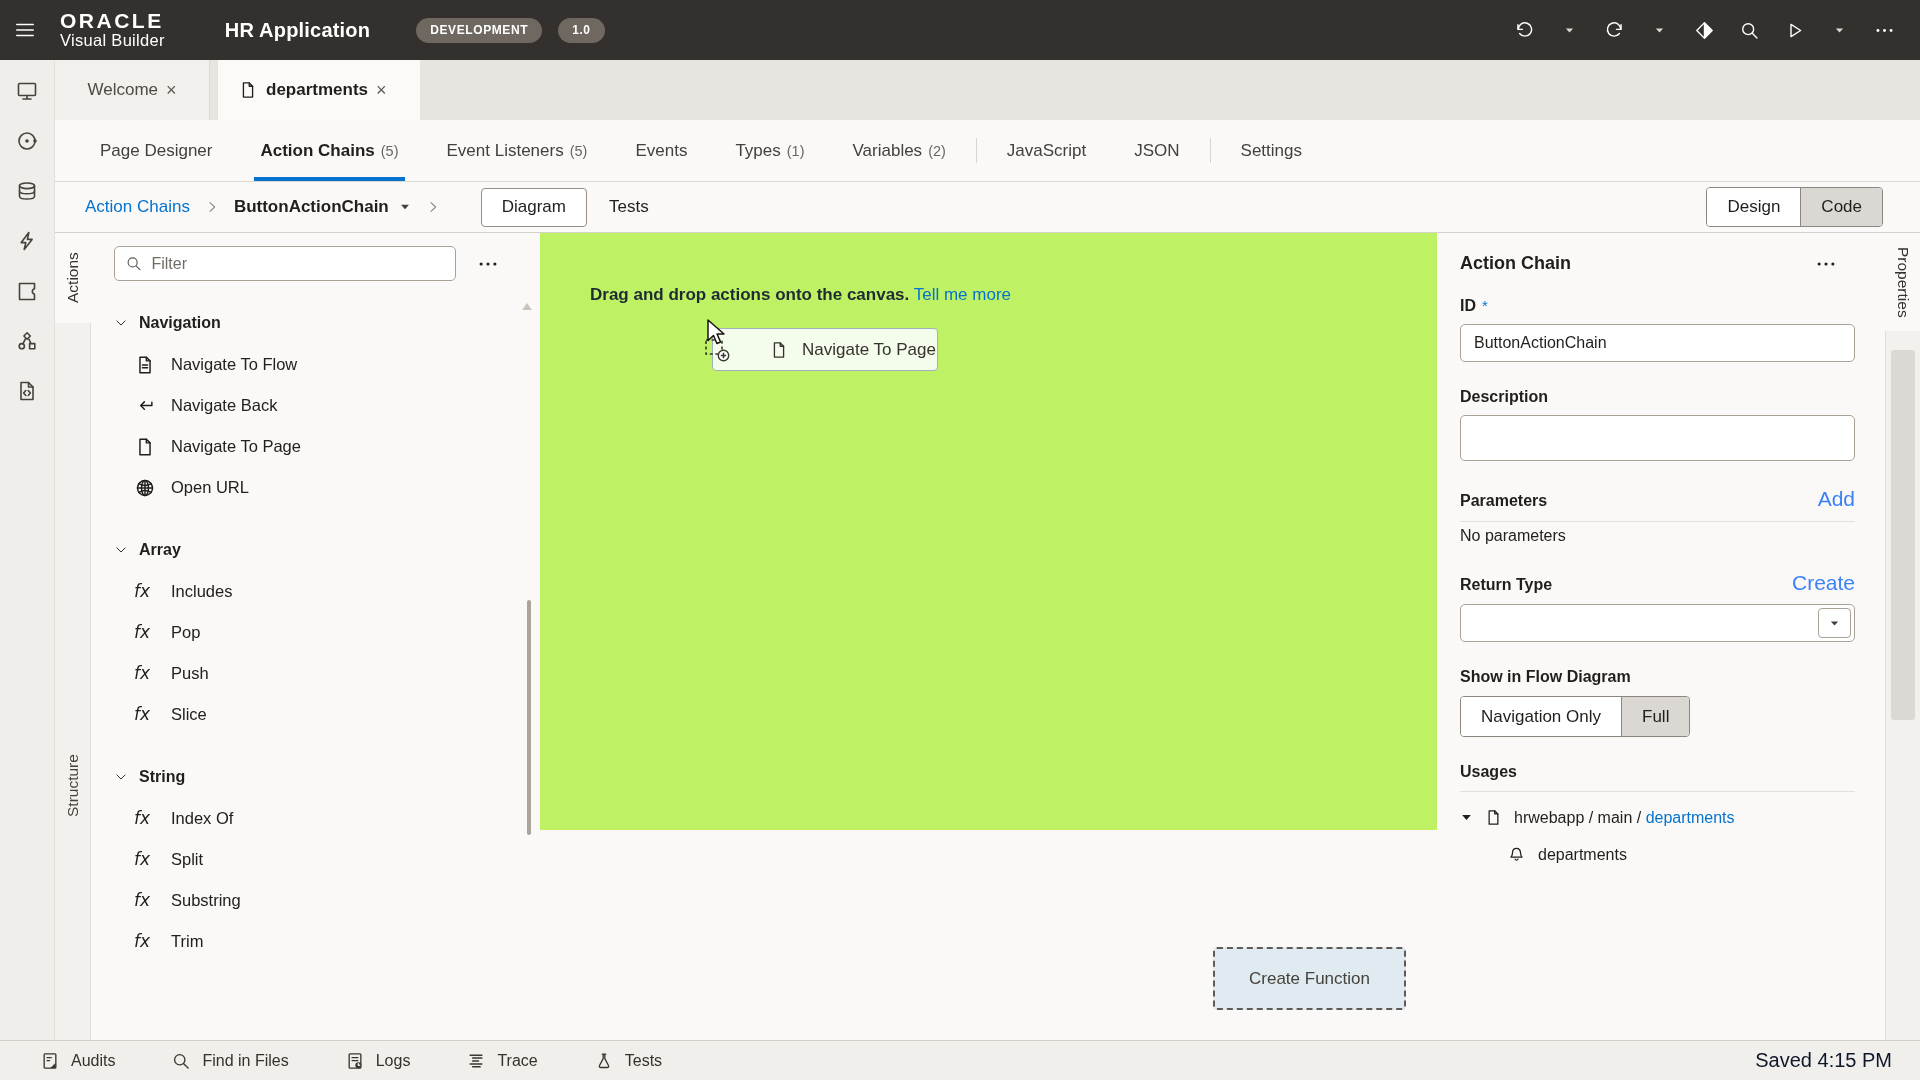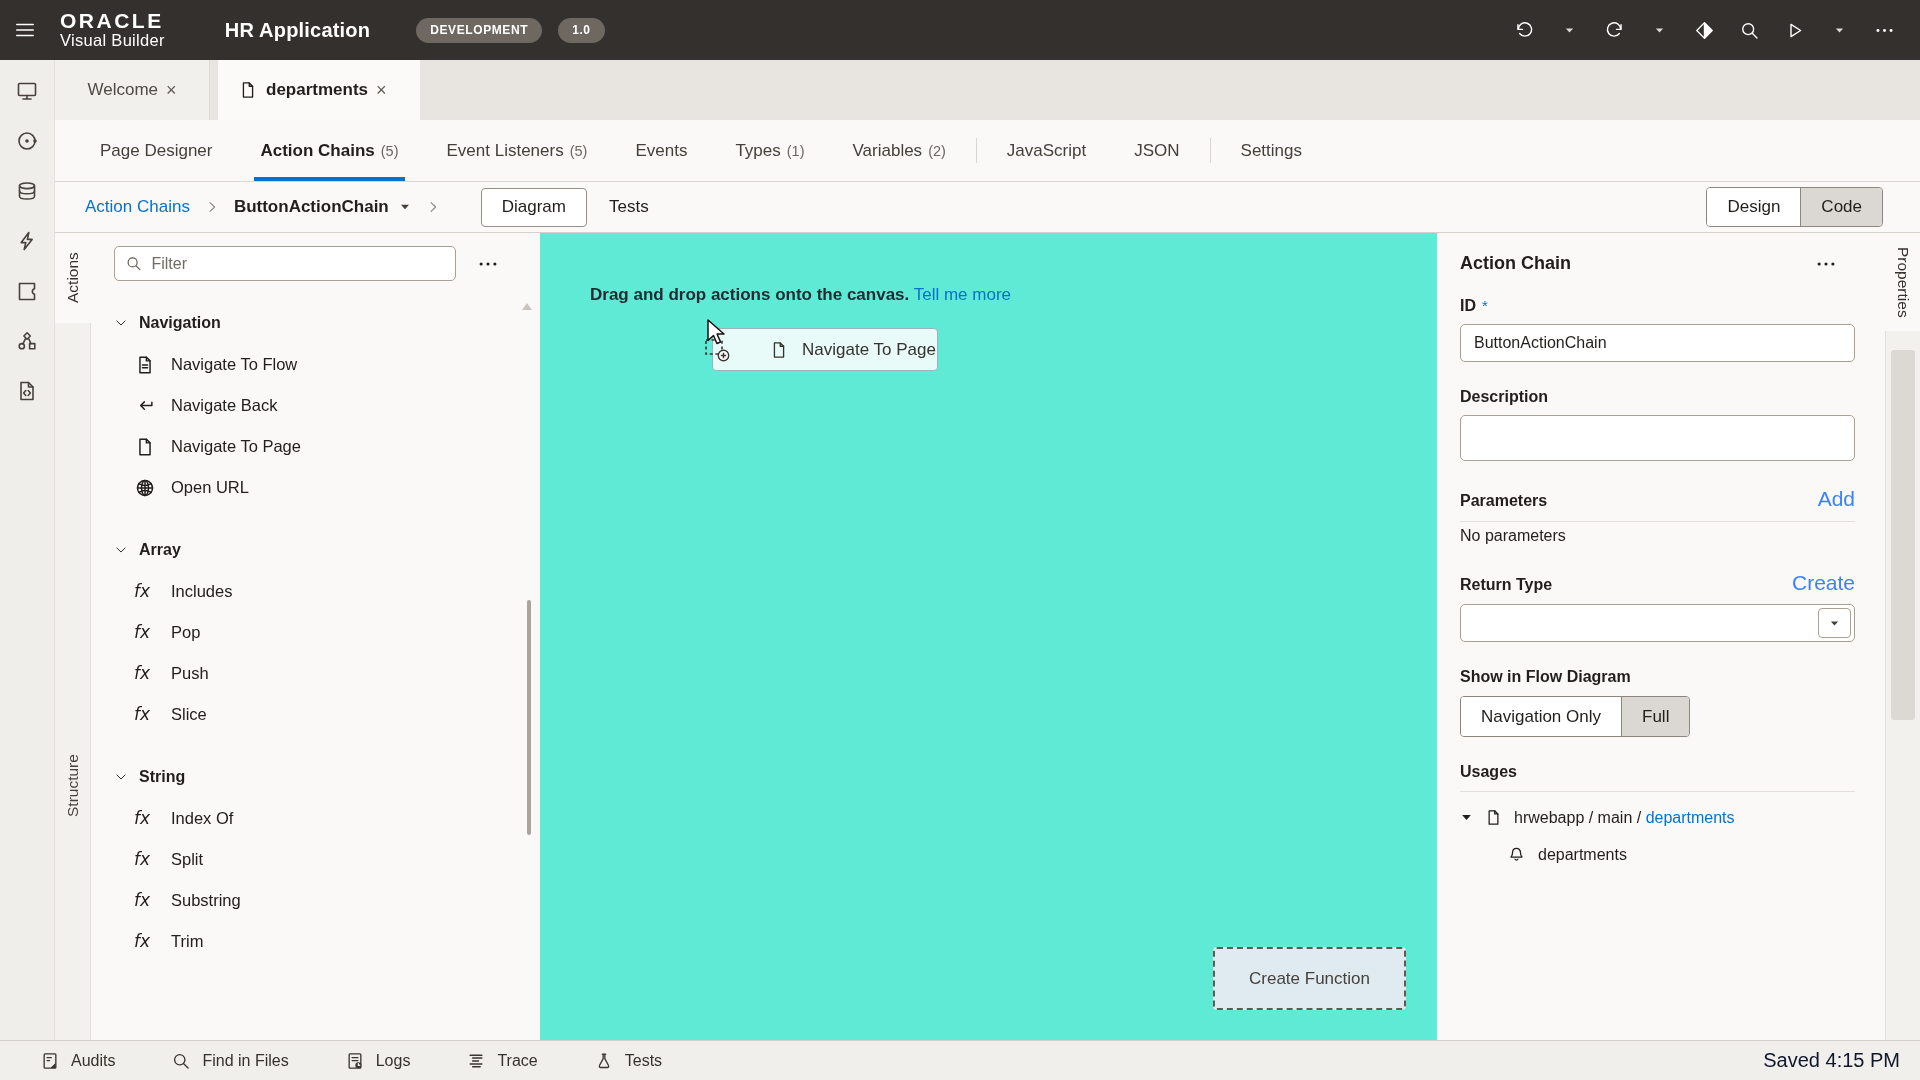--- a/index.html
+++ b/index.html
@@ -81,21 +81,21 @@
   .panel-dots { margin-left:auto; margin-right:18px; color:#211e1b; width:22px; height:22px; cursor:pointer; }
   .sec-head { display:flex; align-items:center; gap:11px; margin:27px 0 6px 0; height:30px; cursor:pointer; }
   .sec-head .ic { width:14px; height:14px; color:#211e1b; }
   .sec-title { font-size:16px; font-weight:700; }
   .act-item { display:flex; align-items:center; gap:15px; height:41px; padding-left:20px; font-size:16.5px; color:#24211d; cursor:grab; }
   .act-item .ic { width:22px; height:22px; color:#211e1b; flex:0 0 22px; }
   .fx-icon { font-style:italic; font-size:17px; width:22px; flex:0 0 22px; text-align:center; color:#211e1b; font-family:"DejaVu Sans",sans-serif; }
   .a-scroll-up { position:absolute; right:8px; top:70px; width:0; height:0; border-left:5px solid transparent; border-right:5px solid transparent; border-bottom:7px solid #c9c4bc; }
   .a-scroll-thumb { position:absolute; right:9px; top:367px; width:4px; height:235px; background:#aaa49c; border-radius:2px; }
 
-  .canvas { position:absolute; left:540px; top:233px; width:897px; height:807px; background:#5eead4; }
+  .canvas { position:absolute; left:540px; top:233px; width:897px; height:597px; background:#bef264; }
   .canvas-hint { position:absolute; left:50px; top:52px; font-size:17px; color:#1f2b33; }
   .canvas-hint b { font-weight:700; }
   .canvas-hint a { color:#0572ce; text-decoration:none; cursor:pointer; }
   .drag-chip { position:absolute; left:172px; top:95px; width:226px; height:43px; background:rgba(252,253,254,.88);
                border:1px solid #9fb1bc; border-radius:4px; display:flex; align-items:center; padding-left:56px; gap:13px; font-size:17px; color:#36322d; }
   .drag-chip .ic { width:20px; height:20px; color:#36322d; }
   .drag-cursor { position:absolute; left:-14px; top:-12px; width:46px; height:50px; }
   .create-fn { position:absolute; left:673px; top:714px; width:193px; height:63px; background:#e0eaf1; border:2px dashed #5f5a54;
                border-radius:4px; display:flex; align-items:center; justify-content:center; font-size:17px; color:#46423c; cursor:pointer; }
 
@@ -122,21 +122,21 @@
   .usage-row .ic.pg { width:19px; height:19px; }
   .usage-link { color:#0572ce; cursor:pointer; }
   .usage-child { display:flex; align-items:center; gap:12px; margin:18px 0 0 47px; font-size:16px; }
   .usage-child .ic { width:19px; height:19px; color:#211e1b; }
 
   .strip-right { position:absolute; left:1885px; top:233px; width:35px; height:807px; background:#f3f1ee; border-left:1px solid #e2dfda; }
   .p-scroll-thumb { position:absolute; left:5px; top:117px; width:24px; height:370px; background:#dcd8d3; border-radius:3px; }
 
   
   .statusbar { position:absolute; left:0; top:1040px; width:1920px; height:40px; background:#f1efec; border-top:1px solid #d3cfc9;
-               display:flex; align-items:center; padding:0 20px 0 40px; gap:56px; }
+               display:flex; align-items:center; padding:0 28px 0 40px; gap:56px; }
   .sb-item { display:flex; align-items:center; gap:11px; font-size:16px; color:#35312b; cursor:pointer; }
   .sb-item .ic { width:20px; height:20px; color:#3a352f; }
   .sb-saved { margin-left:auto; font-size:20px; color:#0f172a; }
 </style>
 </head>
 <body>
 
 <header class="topbar">
   <div class="hamburger">
       <span class="ic">

